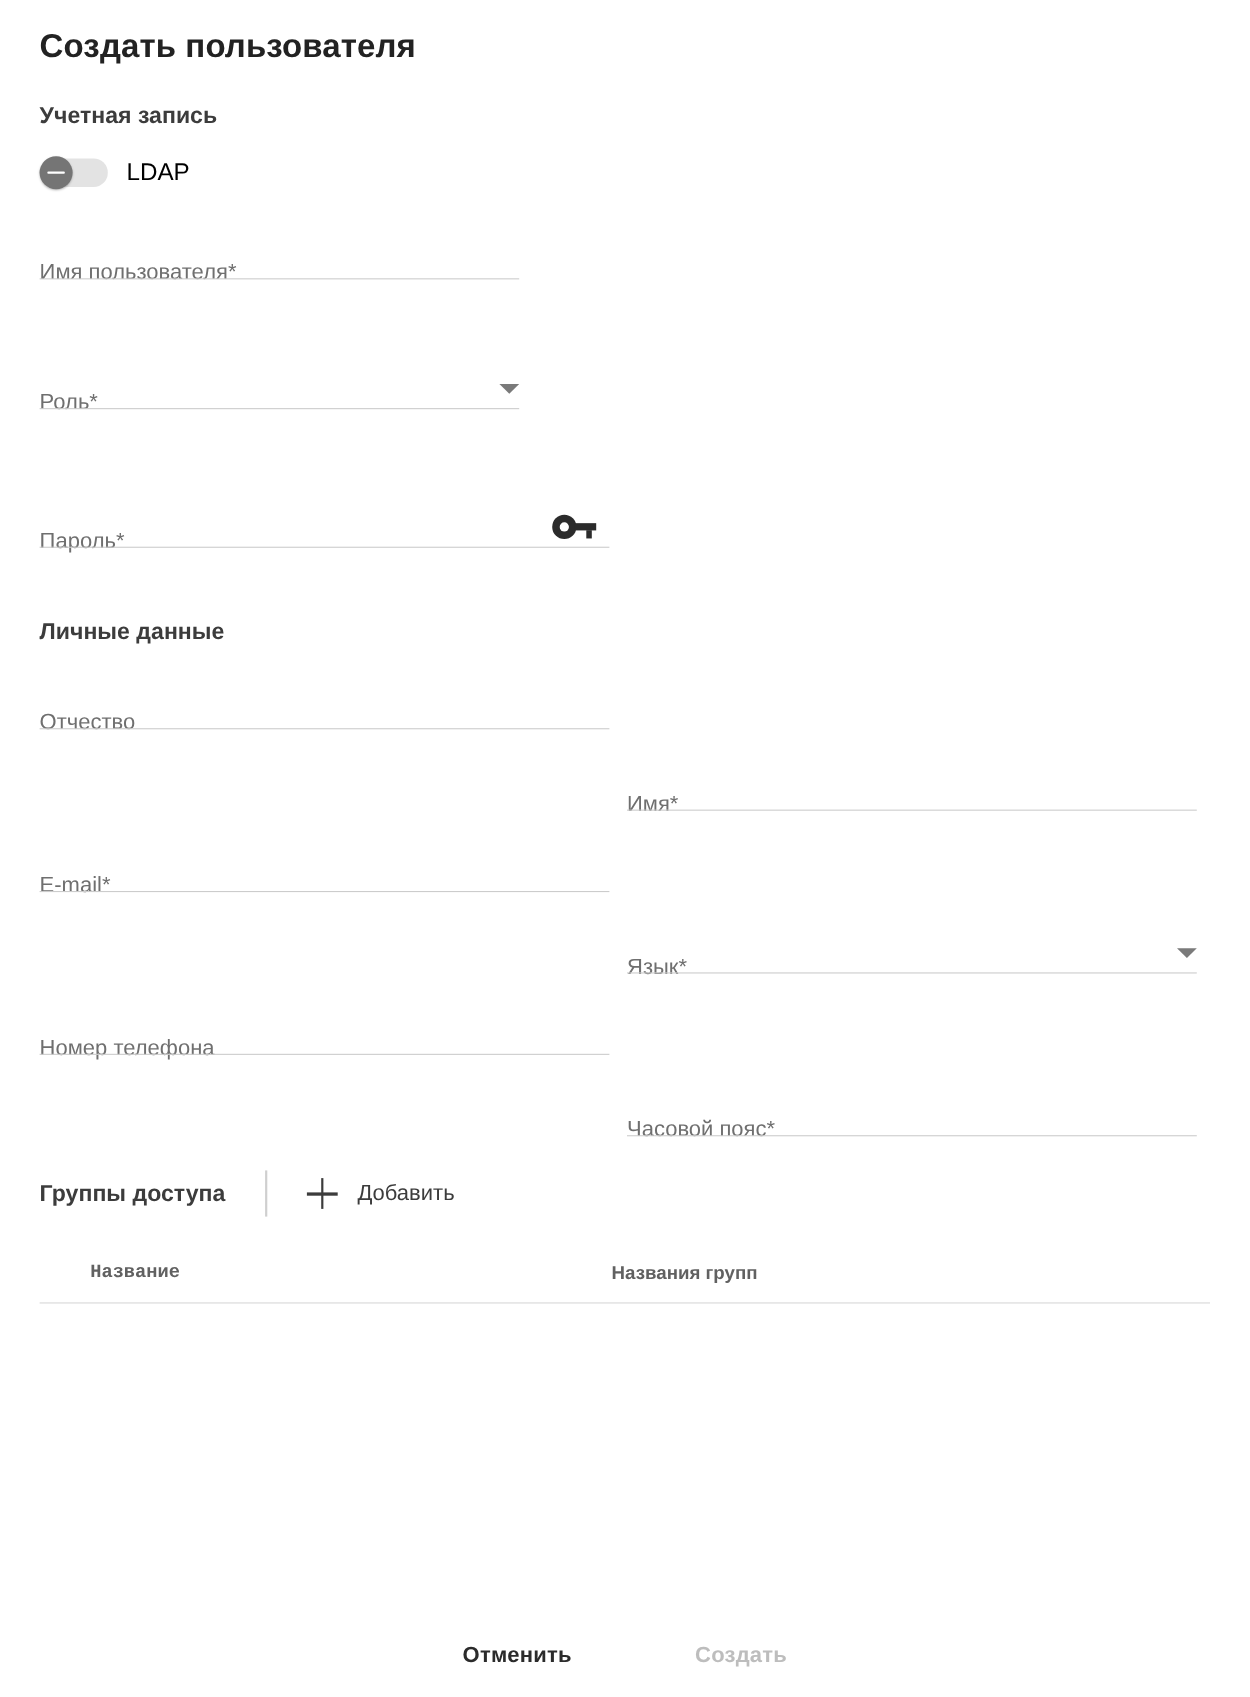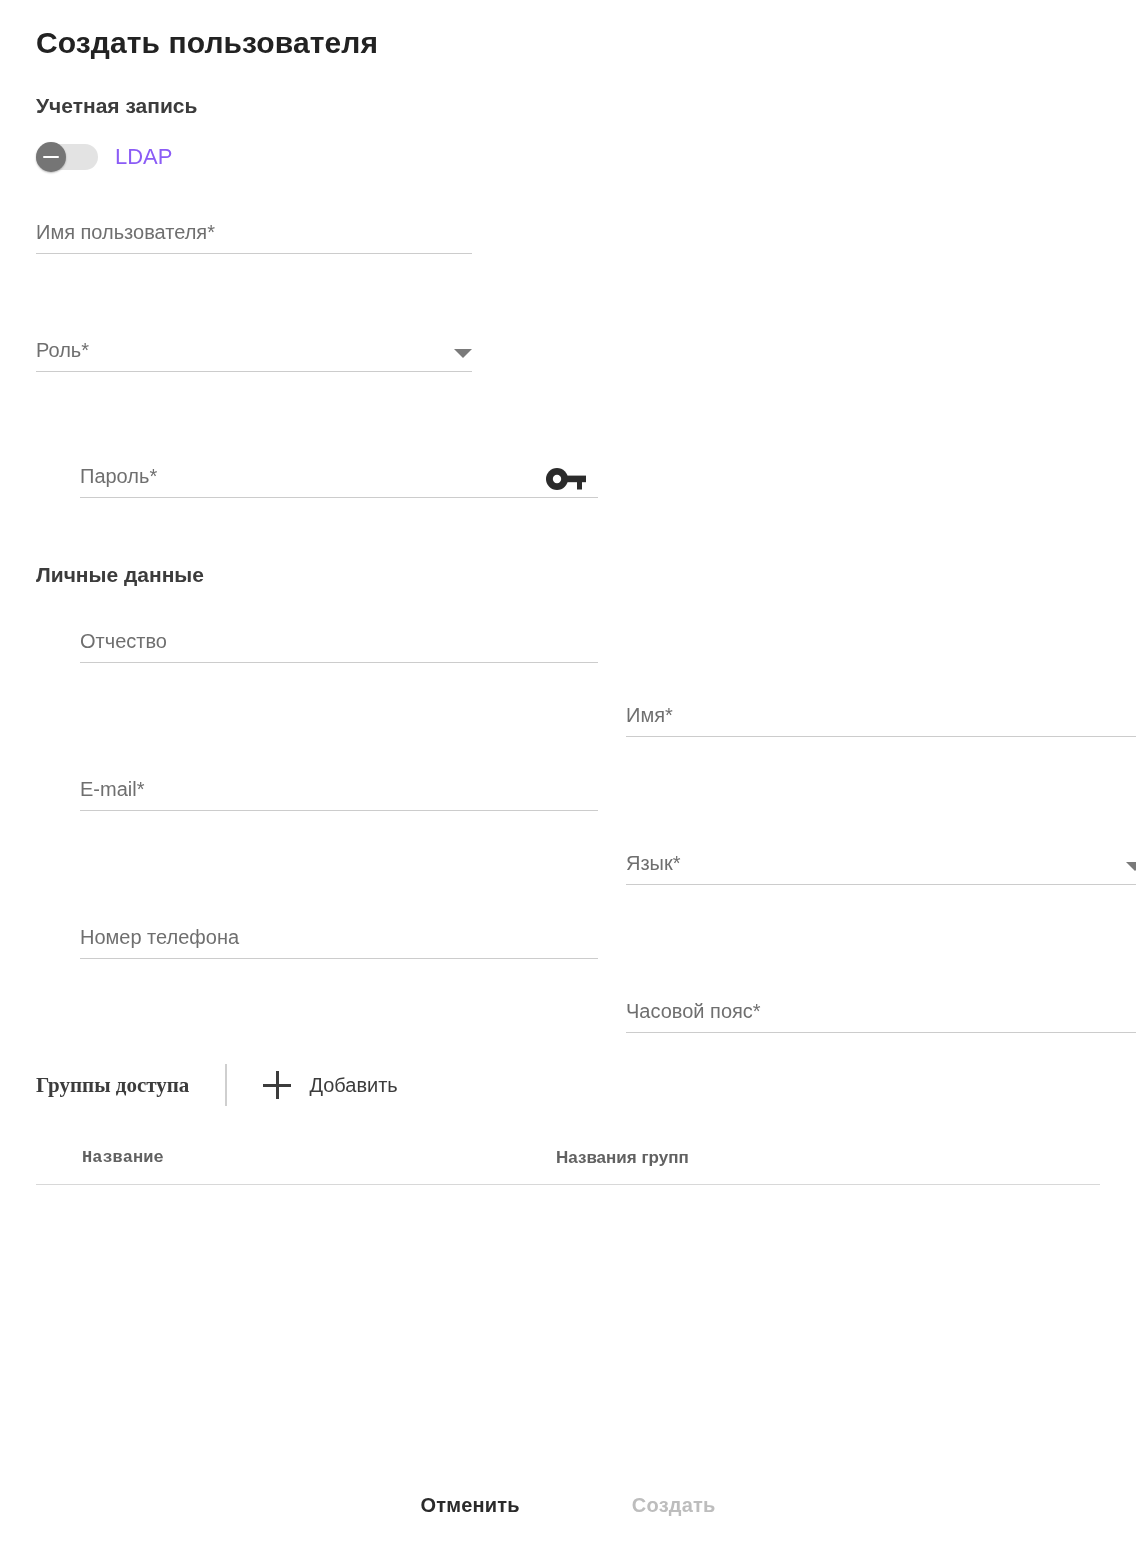--- a/index.html
+++ b/index.html
@@ -67,46 +67,45 @@
   .switch .knob::after {
     content: "";
     position: absolute;
     left: 7px; top: 14px;
     width: 16px; height: 2px;
     background: #ffffff;
     border-radius: 1px;
   }
   .toggle-label {
     font-size: 22px;
-    color: #8b5cf6;
+    color: #000000;
     margin-left: 17px;
     line-height: 1;
   }
 
   
   .grid {
     display: grid;
     grid-template-columns: 518px 518px;
-    column-gap: 28px;
-    margin-left: 44px;
+    column-gap: 16px;
   }
   .field {
     position: relative;
     height: 74px;
   }
   .field .under {
     position: absolute;
     left: 0; right: 0; bottom: 20px;
     height: 1px;
     background: #cccccc;
   }
   .field .ph {
     position: absolute;
     left: 0;
-    bottom: 32px;
+    bottom: 16px;
     font-size: 20px;
     color: #6f6f6f;
     line-height: 1;
     white-space: nowrap;
   }
   .field.narrow { width: 436px; }
   .field.narrow .under { right: auto; width: 436px; }
   .field.mid { width: 518px; }
 
   
@@ -140,21 +139,20 @@
     display: flex;
     align-items: center;
     height: 44px;
     margin-top: 10px;
   }
   .groups-title {
     font-size: 21px;
     font-weight: bold;
     color: #3c3c3c;
     line-height: 1;
-    font-family: Liberation Serif, serif;
   }
   .vdiv {
     width: 2px;
     height: 42px;
     background: #cfcfcf;
     margin: 0 36px 0 36px;
   }
   .add-btn {
     display: flex;
     align-items: center;

